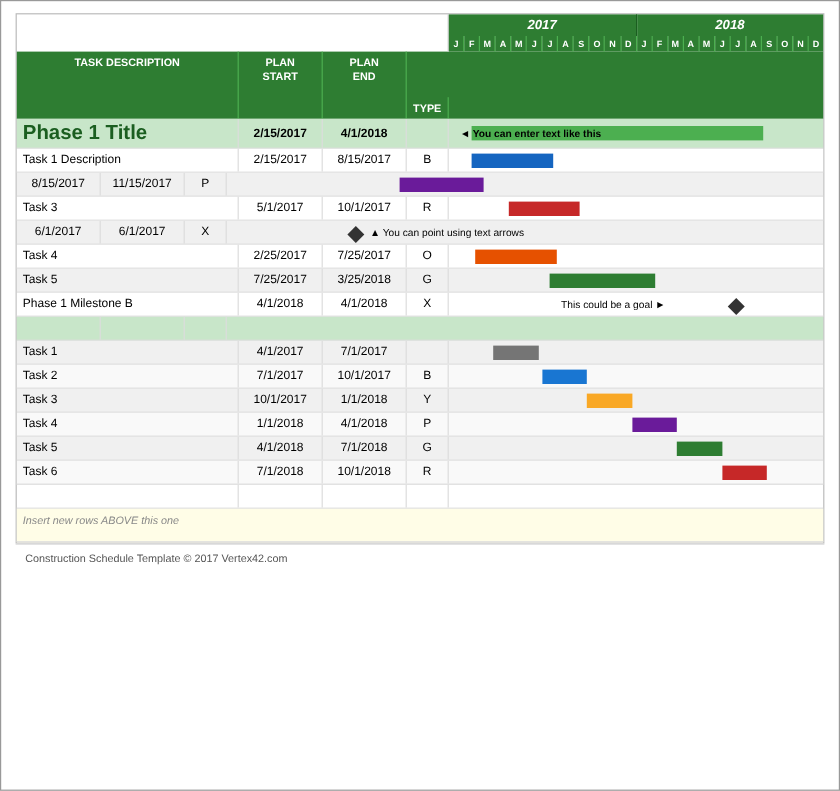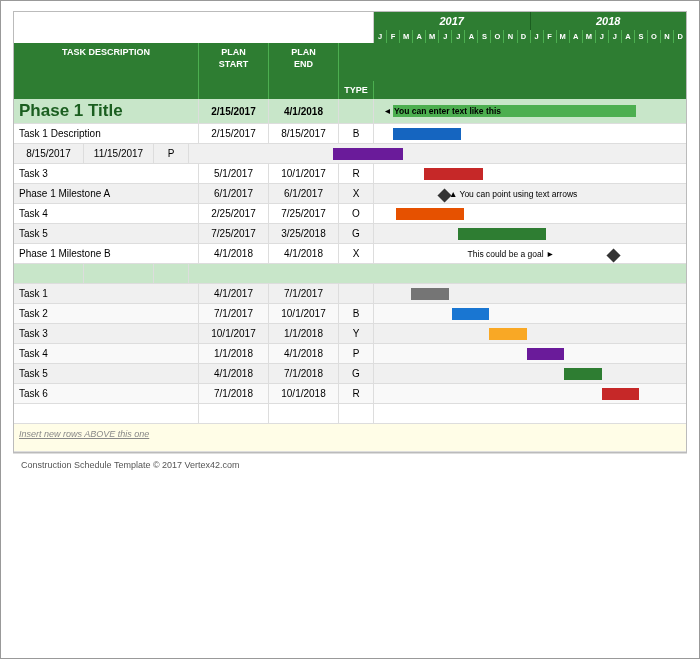--- a/index.html
+++ b/index.html
@@ -134,21 +134,20 @@
       <div class="cell task-desc-cell">Task 3</div>
       <div class="cell plan-start-cell">5/1/2017</div>
       <div class="cell plan-end-cell">10/1/2017</div>
       <div class="cell type-cell">R</div>
       <div class="chart-area">
         <div style="position:absolute;left:16%;width:19%;height:12px;background:#c62828;top:50%;transform:translateY(-50%);z-index:2;"></div>
       </div>
     </div>
 
     <div class="data-row task-row" style="background:#f0f0f0;">
-      <div class="cell task-desc-cell">Phase 1 Milestone A</div>
       <div class="cell plan-start-cell">6/1/2017</div>
       <div class="cell plan-end-cell">6/1/2017</div>
       <div class="cell type-cell">X</div>
       <div class="chart-area">
         <div style="position:absolute;left:20%;width:10px;height:10px;background:#333;transform:rotate(45deg) translateY(-50%);top:50%;z-index:2;"></div>
         <span style="position:absolute;left:24%;top:50%;transform:translateY(-50%);font-size:8.5px;white-space:nowrap;z-index:3;">▲ You can point using text arrows</span>
       </div>
     </div>
 
     <div class="data-row task-row">
@@ -251,21 +250,21 @@
 
     <div class="data-row" style="min-height:20px;">
       <div class="cell task-desc-cell"></div>
       <div class="cell plan-start-cell"></div>
       <div class="cell plan-end-cell"></div>
       <div class="cell type-cell"></div>
       <div class="chart-area"></div>
     </div>
 
     <div class="data-row" style="min-height:28px;background:#fffde7;">
-      <div style="padding:5px 5px;font-size:9px;color:#888;font-style:italic;text-decoration:underline;">Insert new rows ABOVE this one</div>
+      <div style="padding:5px 5px;font-size:9px;color:#888;font-style:italic;">Insert new rows ABOVE this one</div>
     </div>
 
   </div>
 
   <div class="copyright">
     <span>Construction Schedule Template © 2017 Vertex42.com</span>
   </div>
 </div>
 
 </body></html>

